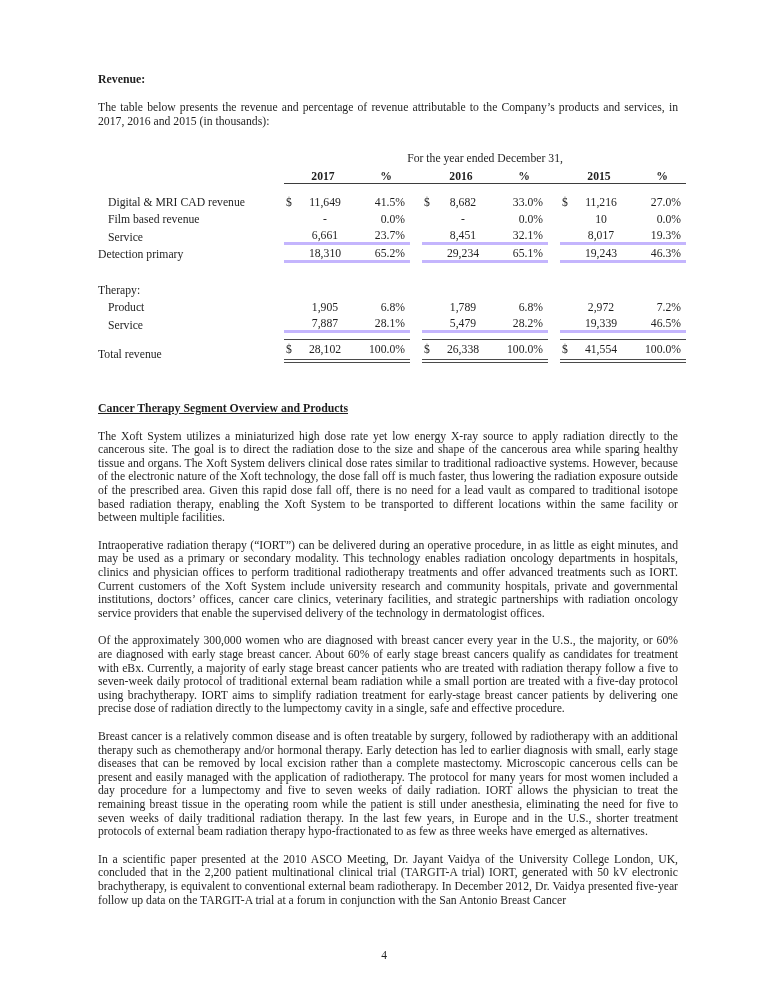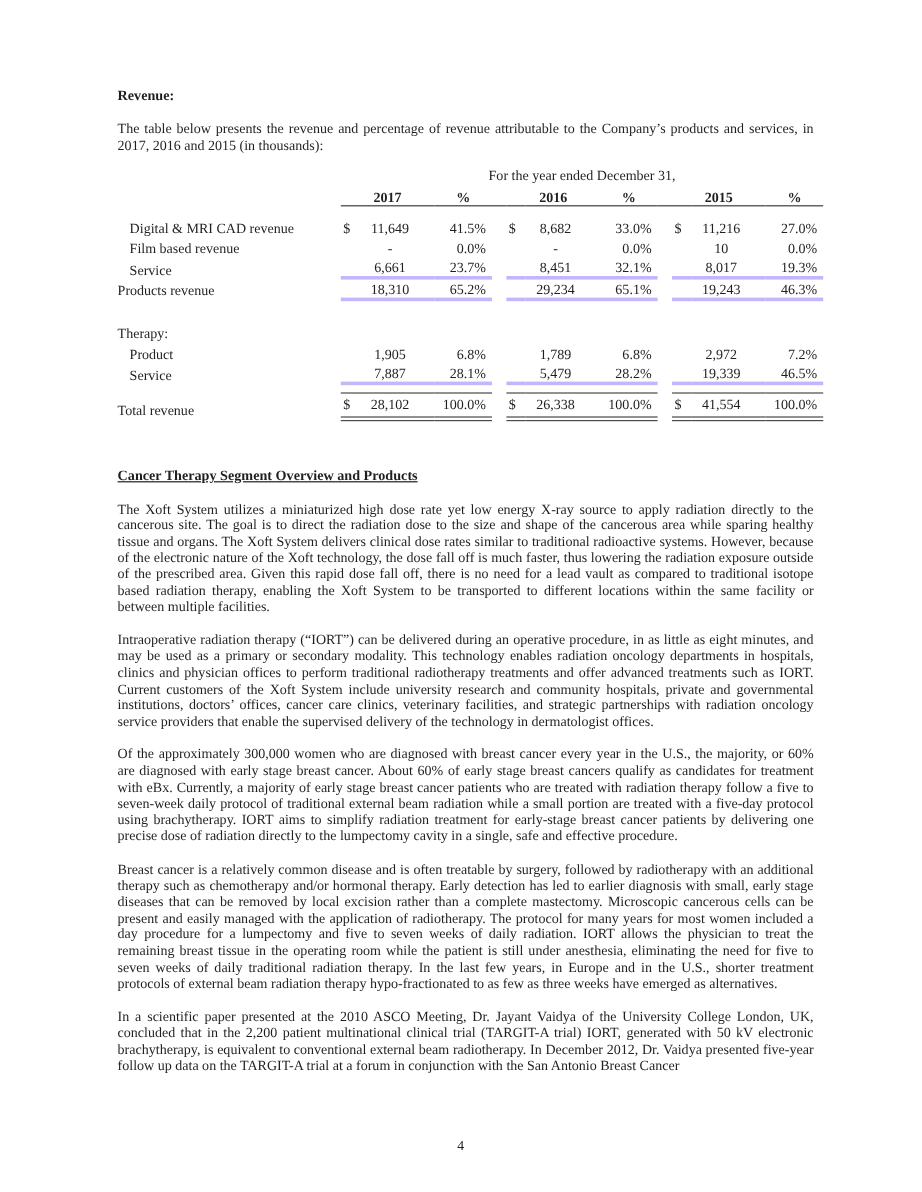--- a/index.html
+++ b/index.html
@@ -5,21 +5,21 @@
   * { margin:0; padding:0; box-sizing:border-box; }
   html, body { background:#ffffff; }
   .page {
     width:768px; height:993px; background:#ffffff; position:relative;
     font-family:"Liberation Serif", serif; color:#1f1f1f; overflow:hidden;
   }
   .content { padding:72px 90px 0 98px; }
 
   .h-rev { font-weight:bold; font-size:11.8px; line-height:14px; margin-bottom:15px; }
   p.body { font-size:11.7px; line-height:13.6px; text-align:justify; margin-bottom:14px; }
-  p.intro { margin-bottom:9px; }
+  p.intro { margin-bottom:21px; }
 
   table.fin { table-layout:fixed; width:588px; border-collapse:collapse; font-size:11.7px; }
   .c-lbl { width:186px; }
   .c-d   { width:16px; }
   .c-v   { width:62px; }
   .c-p   { width:48px; }
   .c-gap { width:12px; }
   .fin td { vertical-align:bottom; font-size:11.7px; }
   tr.sprow { height:16px; }
   .spanner { text-align:center; font-weight:normal; }
@@ -132,21 +132,21 @@
           <td class="d ub"></td>
           <td class="v ub">8,451</td>
           <td class="p ub">32.1%</td>
           <td></td>
           <td class="d ub"></td>
           <td class="v ub">8,017</td>
           <td class="p ub">19.3%</td>
         </tr>
 
         <tr class="data">
-          <td>Products revenue</td>
+          <td>Detection primary</td>
           <td class="d ub"></td>
           <td class="v ub">18,310</td>
           <td class="p ub">65.2%</td>
           <td></td>
           <td class="d ub"></td>
           <td class="v ub">29,234</td>
           <td class="p ub">65.1%</td>
           <td></td>
           <td class="d ub"></td>
           <td class="v ub">19,243</td>

